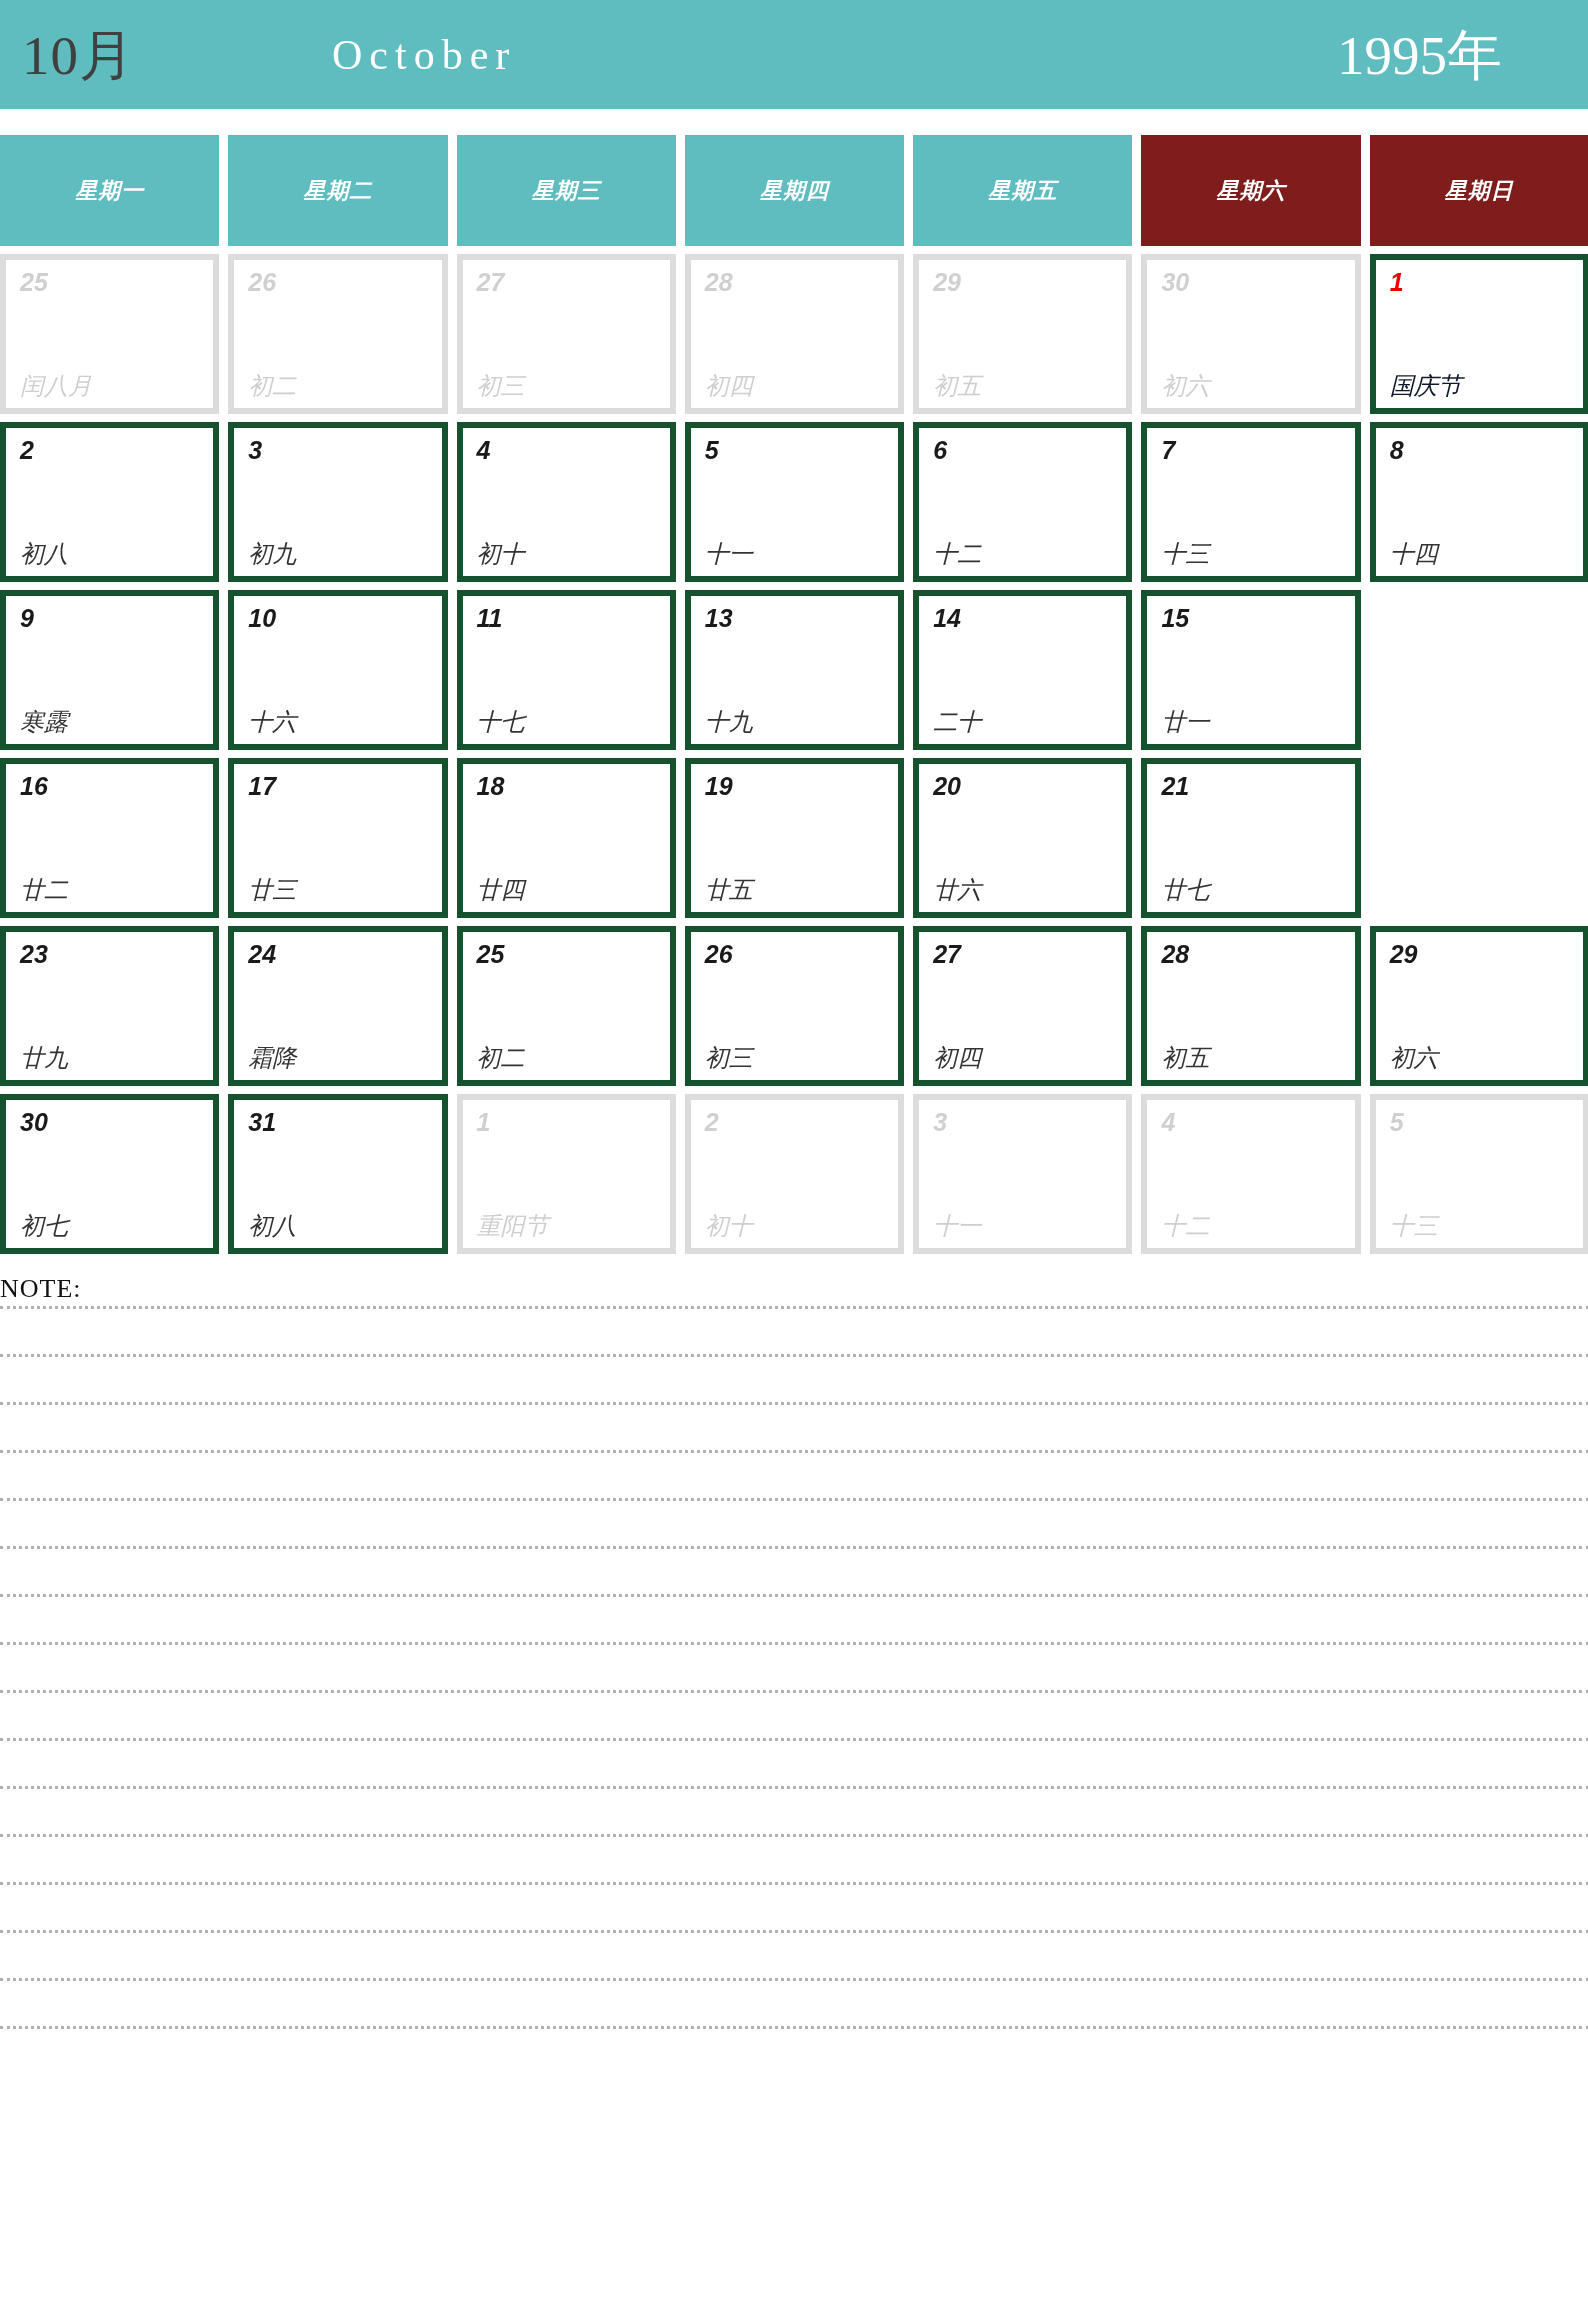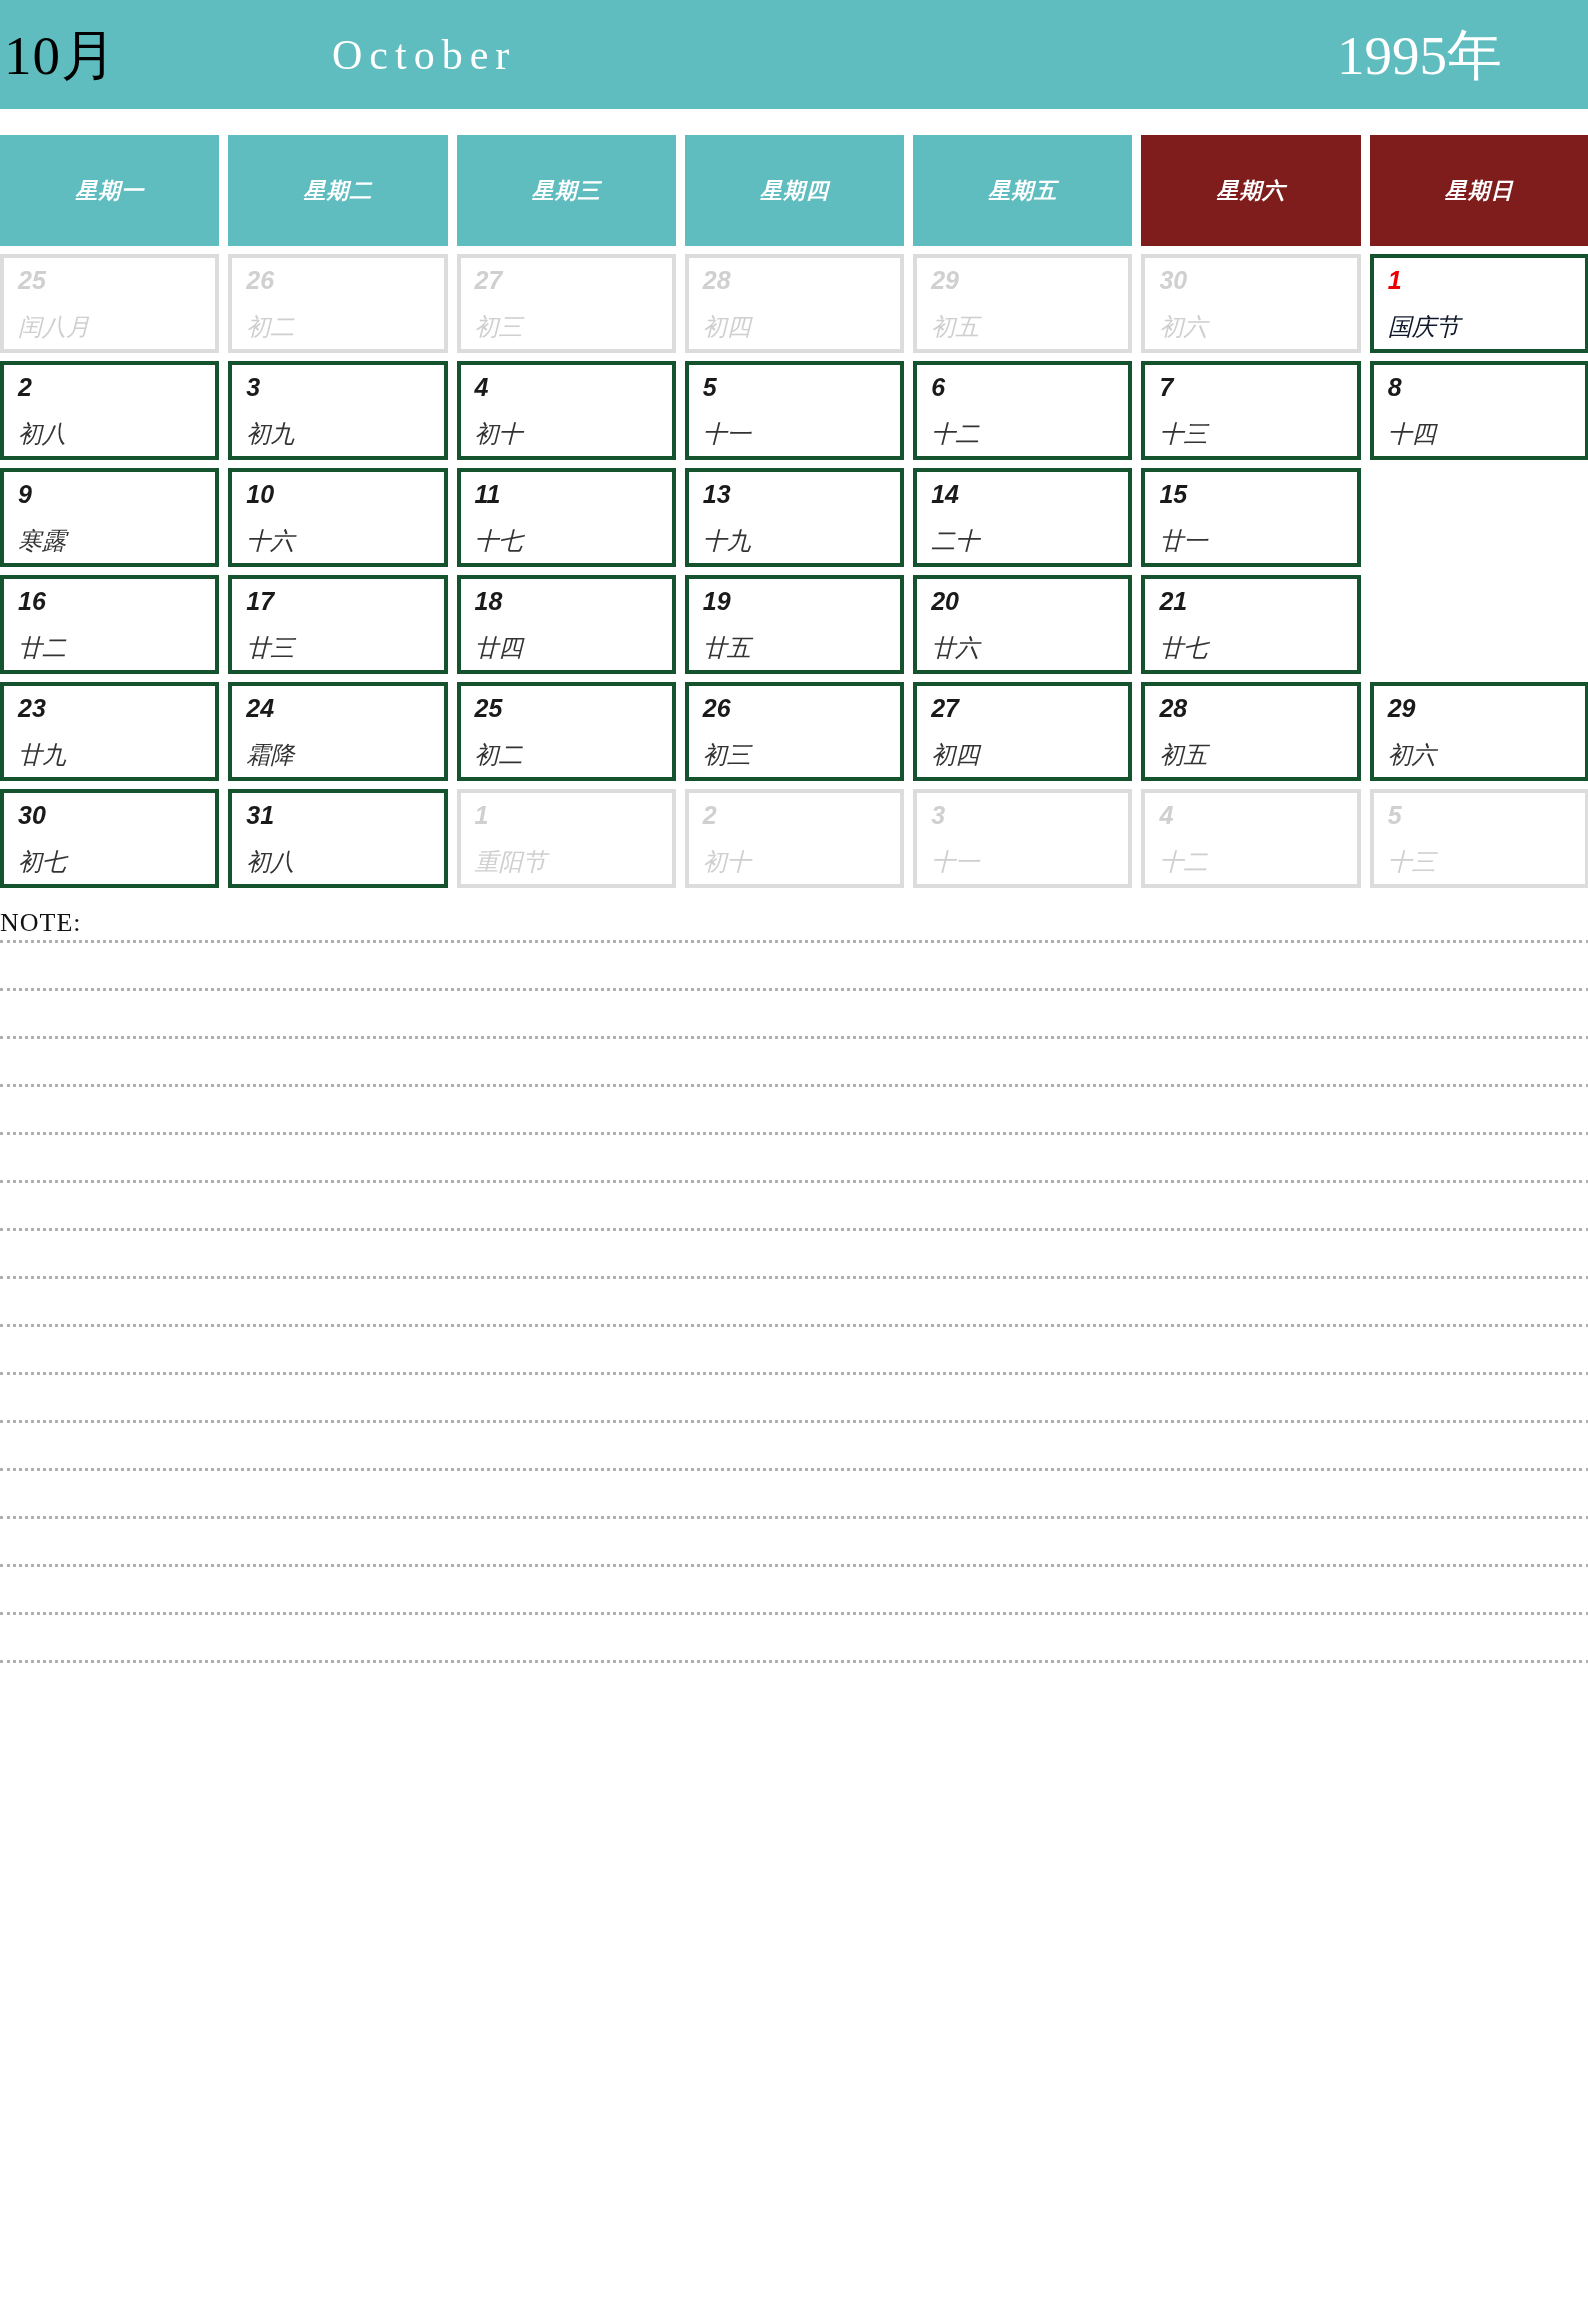--- a/index.html
+++ b/index.html
@@ -18,25 +18,25 @@
   
   #calendar-header {
     position: relative;
     width: 1589px;
     height: 109px;
     background: #5fbdbf;
     box-sizing: border-box;
   }
   #month-cn {
     position: absolute;
-    left: 4px;
+    left: 22px;
     top: 50%;
     transform: translateY(-50%);
     font-size: 55px;
-    color: #000000;
+    color: #404040;
     letter-spacing: 1px;
     line-height: 1;
     font-family: "Liberation Serif", "DejaVu Serif", serif;
   }
   #month-en {
     position: absolute;
     left: 332px;
     top: 50%;
     transform: translateY(-50%);
     font-size: 42px;
@@ -92,22 +92,22 @@
   .weekday-cell.weekend {
     background: #7f1d1d;
   }
 
   
   .week-row {
     margin-bottom: 8px;
   }
   .day-cell {
     position: relative;
-    height: 99px;
-    border: 4px solid #14532d;
+    height: 160px;
+    border: 6px solid #14532d;
     box-sizing: border-box;
     background: #ffffff;
   }
   .day-num {
     position: absolute;
     left: 14px;
     top: 10px;
     font-size: 25px;
     font-weight: bold;
     color: #1a1a1a;

